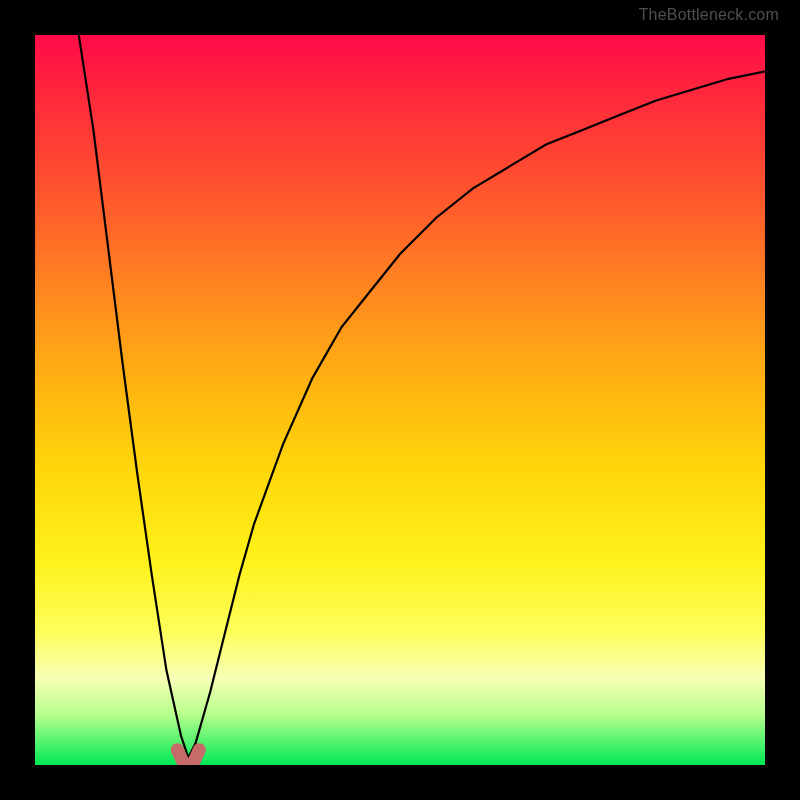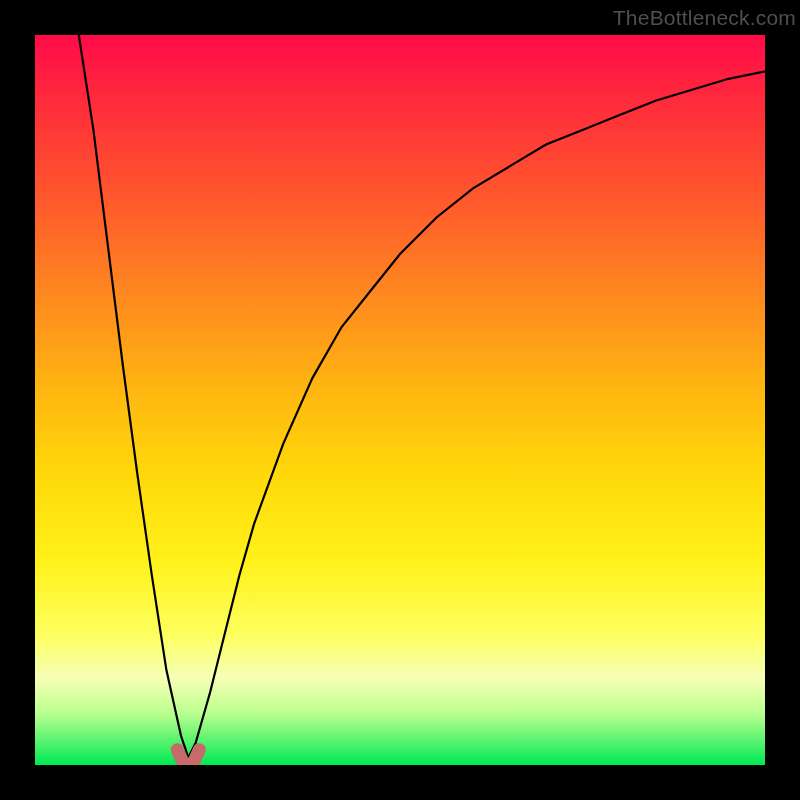--- a/index.html
+++ b/index.html
@@ -46,23 +46,23 @@
   }
   .curves {
     position: absolute;
     left: 0; top: 0;
     width: 730px;
     height: 730px;
   }
   .watermark {
     position: absolute;
     top: 6px;
-    right: 4px;
+    right: 21px;
     color: #4f4f4f;
-    font-size: 21px;
+    font-size: 16px;
     letter-spacing: 0.2px;
     user-select: none;
   }
 </style>
 </head>
 <body>
 
 <div class="frame">
   <div class="watermark">TheBottleneck.com</div>
 

